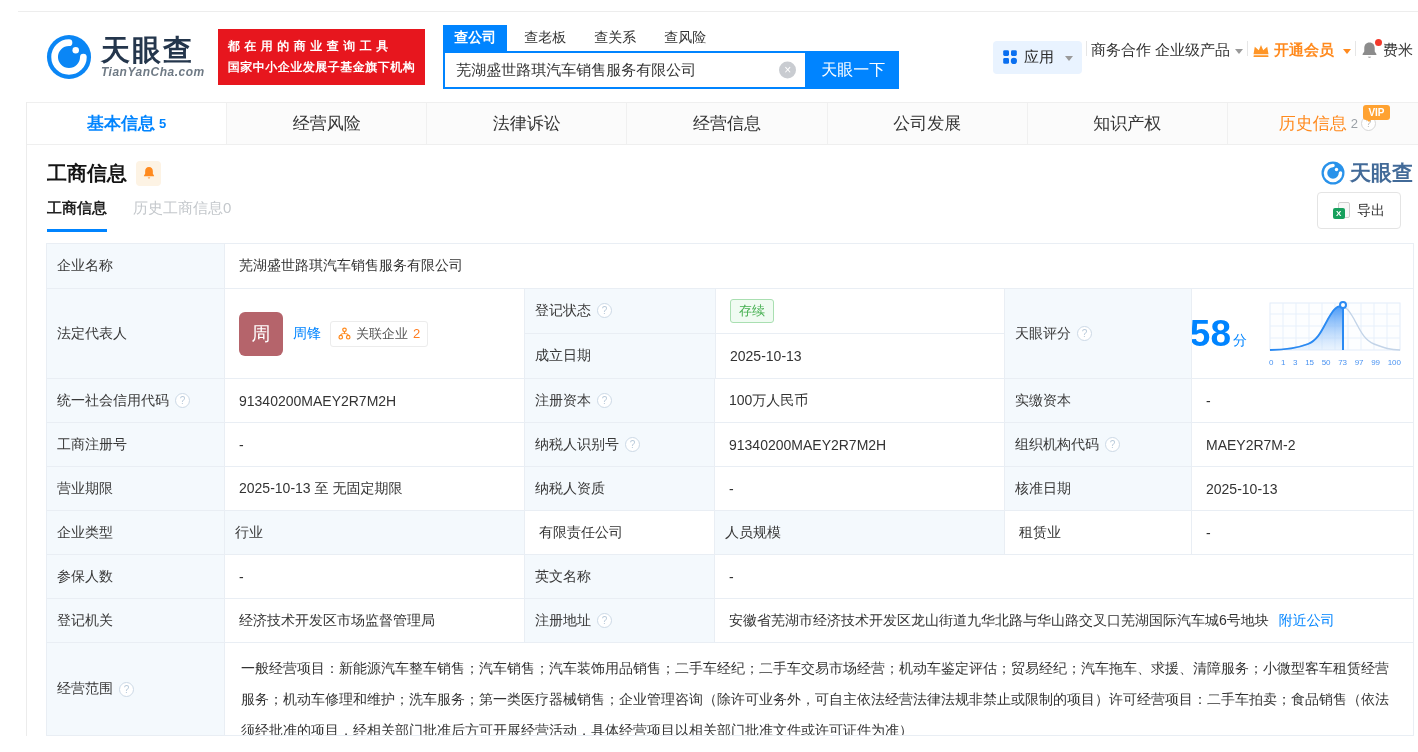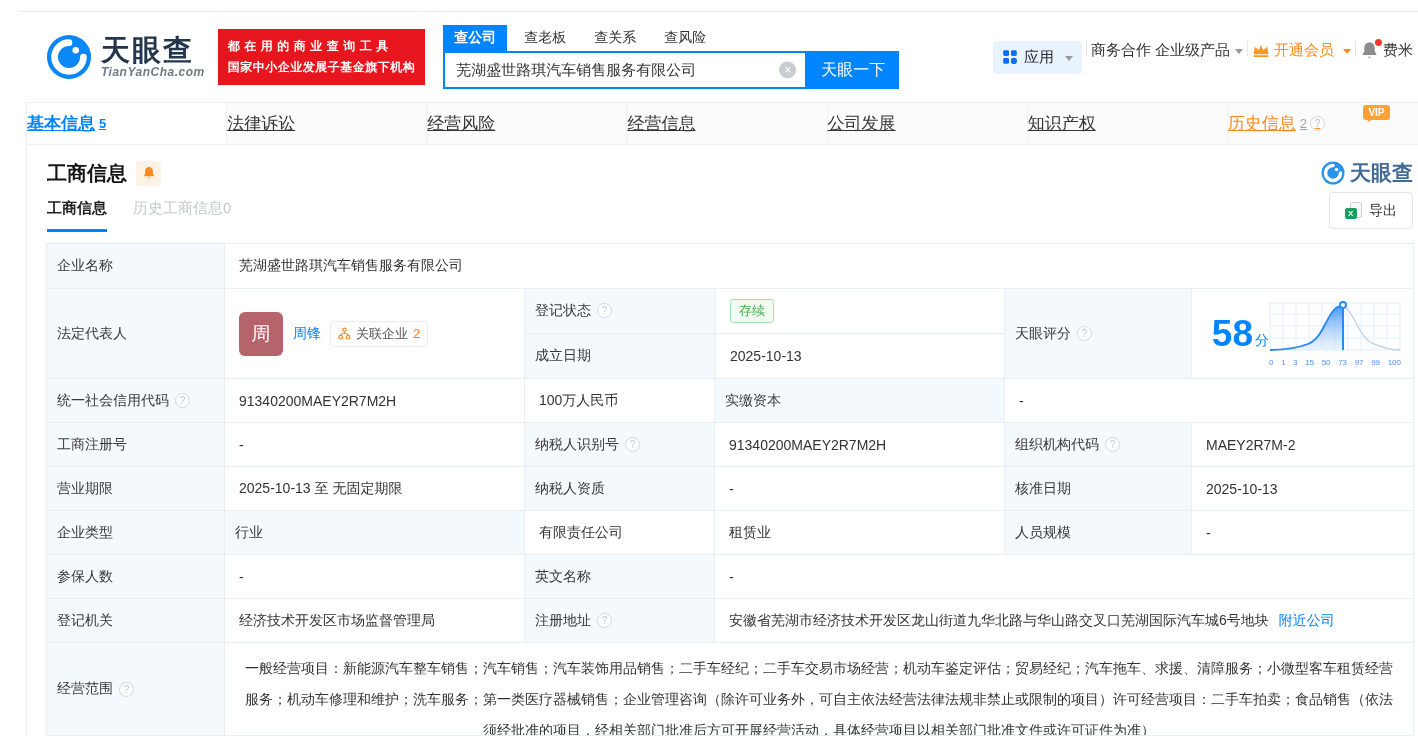--- a/index.html
+++ b/index.html
@@ -29,55 +29,55 @@
   .clear { position:absolute; right:11px; top:50%; transform:translateY(-50%); width:17px; height:17px; border-radius:50%; background:#c9ccd1; cursor:pointer; }
   .clear::after { content:"\d7"; position:absolute; inset:0; color:#fff; font-size:12px; line-height:16px; text-align:center; }
   .sbtn { width:92px; height:38px; background:#0084ff; color:#fff; font-size:16px; border:none; cursor:pointer; font-family:inherit; }
 
   .rmenu { margin-left:auto; display:flex; align-items:flex-start; gap:4px; font-size:15px; white-space:nowrap; }
   .app-btn { background:#e9f3ff; border-radius:4px; padding:7px 9px; display:flex; align-items:center; gap:6px; cursor:pointer; color:#2b2b2b; }
   .vdiv { width:1px; height:15px; background:#e6e6e6; }
   .mitem { cursor:pointer; display:flex; align-items:center; }
   .car { display:inline-block; width:0; height:0; border:4.5px solid transparent; border-top:5.5px solid #9a9a9a; margin-left:5px; transform:translateY(3px); }
   .car.orange { border-top-color:#ff8a1e; }
-  .vip-link { color:#ff8a1e; font-weight:normal; display:flex; align-items:center; gap:4px; cursor:pointer; }
+  .vip-link { color:#ff8a1e; font-weight:bold; display:flex; align-items:center; gap:4px; cursor:pointer; }
   .bell-wrap { position:relative; cursor:pointer; display:flex; }
   .reddot { position:absolute; top:-2px; right:-3px; width:7px; height:7px; border-radius:50%; background:#f3392b; }
 
   
   .main { margin:0 9px 0 8px; border-left:1px solid #ececec; }
   .tabs { display:flex; height:43px; border-top:1px solid #efefef; border-bottom:1px solid #efefef; background:#fbfbfb; }
-  .tab { flex:1; display:flex; align-items:center; justify-content:flex-start; font-size:17px; color:#333; border-left:1px solid #f0f0f0; position:relative; cursor:pointer;text-decoration:underline; }
+  .tab { flex:1; display:flex; align-items:center; justify-content:center; font-size:17px; color:#333; border-left:1px solid #f0f0f0; position:relative; cursor:pointer; }
   .tab:first-child { border-left:0; }
   .tab.active { background:#fff; color:#0084ff; font-weight:bold; }
   .tab .cnt { font-size:13px; margin-left:4px; }
   .tab.history { color:#ff8a1e; }
   .tab.history .cnt { color:#9aa0a6; font-weight:normal; }
   .vipbadge { position:absolute; top:2px; left:calc(50% + 36px); background:#ffa231; color:#fff; font-size:10px; font-weight:bold; padding:1px 5px; border-radius:3px; line-height:13px; }
   .vipbadge::after { content:""; position:absolute; left:3px; bottom:-5px; border:3px solid transparent; border-top-color:#ffa231; }
 
   .sechead { display:flex; align-items:center; margin:14px 14px 0 20px; }
   .sectitle { font-size:20px; font-weight:bold; color:#141414; }
   .bellbox { width:25px; height:25px; margin-left:9px; background:#fdf3e4; border-radius:4px; display:flex; align-items:center; justify-content:center; cursor:pointer; }
   .watermark { margin-left:auto; display:flex; align-items:center; gap:5px; opacity:0.9; }
   .watermark .wm-txt { font-size:21px; font-weight:bold; color:#2e5a8d; }
 
   .subtabs { display:flex; align-items:flex-end; gap:26px; margin:6px 14px 0 20px; position:relative; height:39px; }
   .subtab { font-size:15px; font-weight:bold; color:#222; padding-bottom:11px; border-bottom:3px solid transparent; cursor:pointer; }
   .subtab.active { border-color:#0084ff; }
   .subtab.dim { color:#c4c8cc; font-weight:normal; }
-  .export { position:absolute; right:0; bottom:3px; display:flex; align-items:center; gap:7px; border:1px solid #e4e4e4; border-radius:4px; background:#fff; height:37px; padding:0 15px; font-size:14px; color:#333; cursor:pointer; font-family:inherit; }
+  .export { position:absolute; right:12px; bottom:3px; display:flex; align-items:center; gap:7px; border:1px solid #e4e4e4; border-radius:4px; background:#fff; height:37px; padding:0 15px; font-size:14px; color:#333; cursor:pointer; font-family:inherit; }
   .xls { position:relative; width:17px; height:17px; flex:none; }
   .xls-doc { position:absolute; right:0; top:0; width:12px; height:16px; border:1px solid #cfcfcf; border-radius:2px; background:#f8f8f8; }
   .xls-sq { position:absolute; left:0; bottom:0; width:11.5px; height:11.5px; border-radius:2px; background:#17a05d; font-style:normal; }
   .xls-sq::after { content:"X"; position:absolute; inset:0; color:#fff; font-size:8px; font-weight:bold; display:flex; align-items:center; justify-content:center; }
 
   
   :root { --bd:#e9eef4; --labbg:#f4f9fd; }
-  .table { margin:11px 13px 0 19px; border:1px solid var(--bd); font-size:14px;text-align:center; }
+  .table { margin:11px 13px 0 19px; border:1px solid var(--bd); font-size:14px; }
   .row { display:grid; grid-template-columns:177px 300px 190px 290px 187px auto; border-top:1px solid var(--bd); }
   .row:first-child { border-top:0; }
   .row > * { border-left:1px solid var(--bd); }
   .row > *:first-child { border-left:0; }
   .r-name  { grid-template-columns:177px auto; height:44px; }
   .r-legal { grid-template-columns:177px 300px 480px 187px auto; height:90px; }
   .r-std   { height:44px; }
   .r-two   { grid-template-columns:177px 300px 190px auto; height:44px; }
   .r-scope { grid-template-columns:177px auto; height:93px; }
   .c { display:flex; align-items:center; padding:0 10px 0 14px; overflow:hidden; }
@@ -91,21 +91,21 @@
   .sub > .c:nth-child(even) { border-left:1px solid var(--bd); }
   .sub > .c:nth-child(-n+2) { border-bottom:1px solid var(--bd); }
 
   .avatar { width:44px; height:44px; border-radius:6px; background:#b5646b; color:#fff; font-size:19px; display:flex; align-items:center; justify-content:center; margin-right:10px; flex:none; cursor:pointer; }
   .repname { color:#0084ff; margin-right:9px; cursor:pointer; }
   .relbadge { display:flex; align-items:center; gap:5px; border:1px solid #ececec; border-radius:3px; padding:3px 7px; font-size:13px; color:#555; background:#fff; cursor:pointer; }
   .relcnt { color:#ff7c1f; }
 
   .statusbadge { color:#47b052; background:#f0fbf2; border:1px solid #a9dfb1; border-radius:3px; padding:2px 8px; font-size:13px; }
 
-  .c-score { justify-content:flex-end; gap:0; padding-right:12px; }
+  .c-score { justify-content:flex-end; gap:22px; padding-right:12px; }
   .scorewrap { display:flex; align-items:flex-start; color:#0084ff; cursor:pointer; }
   .scorenum { font-size:37px; font-weight:bold; line-height:1; }
   .scoreunit { font-size:14px; margin-top:17px; margin-left:2px; }
   .curvebox { width:132px; flex:none; }
   .ticks { display:flex; justify-content:space-between; font-size:8px; color:#4a93f1; margin-top:1px; }
 
   .addr-link { color:#0084ff; margin-left:10px; white-space:nowrap; cursor:pointer; }
   .r-scope .val { display:block; padding:10px 16px; line-height:31px; }
 
   
@@ -193,24 +193,24 @@
   </header>
 
   <div class="main">
 
     <nav class="tabs">
       <div class="tab active">
         <span>基本信息</span>
           <span class="cnt">5</span>
       </div>
       <div class="tab">
+          <span>经营风险</span>
+        </div>
+      <div class="tab">
           <span>法律诉讼</span>
-        </div>
-      <div class="tab">
-          <span>经营风险</span>
         </div>
       <div class="tab">
           <span>经营信息</span>
         </div>
       <div class="tab">
           <span>公司发展</span>
         </div>
       <div class="tab">
           <span>知识产权</span>
         </div>
@@ -350,20 +350,24 @@
       </div>
 
       <div class="row r-std">
         <div class="c lab">
             <span>统一社会信用代码</span>
             <span class="q"></span>
           </div>
         <div class="c">
             <span>91340200MAEY2R7M2H</span>
           </div>
+        <div class="c lab">
+            <span>注册资本</span>
+            <span class="q"></span>
+          </div>
         <div class="c">
             <span>100万人民币</span>
           </div>
         <div class="c lab">
             <span>实缴资本</span>
           </div>
         <div class="c">
             <span>-</span>
           </div>
       </div>
@@ -415,25 +419,25 @@
       <div class="row r-std">
         <div class="c lab">
             <span>企业类型</span>
           </div>
         <div class="c lab">
             <span>行业</span>
           </div>
         <div class="c">
             <span>有限责任公司</span>
           </div>
+        <div class="c lab">
+            <span>人员规模</span>
+          </div>
         <div class="c">
             <span>租赁业</span>
-          </div>
-        <div class="c lab">
-            <span>人员规模</span>
           </div>
         <div class="c">
             <span>-</span>
           </div>
       </div>
 
       <div class="row r-two">
         <div class="c lab">
             <span>参保人数</span>
           </div>

